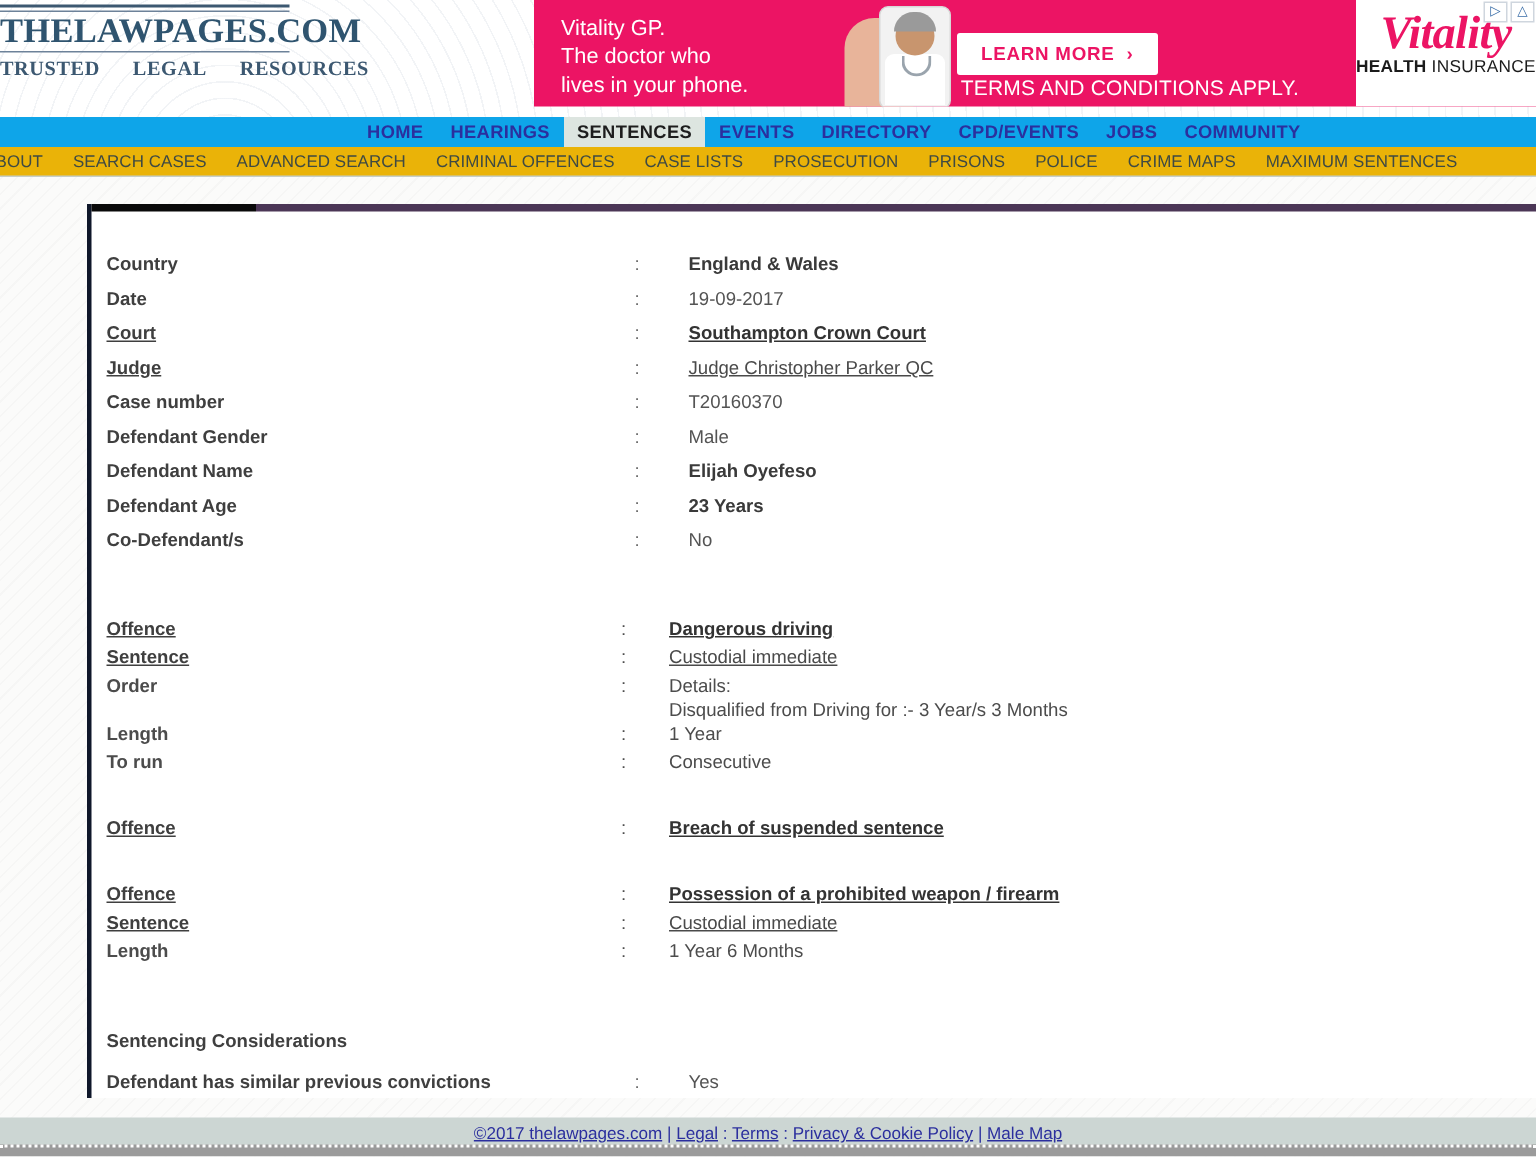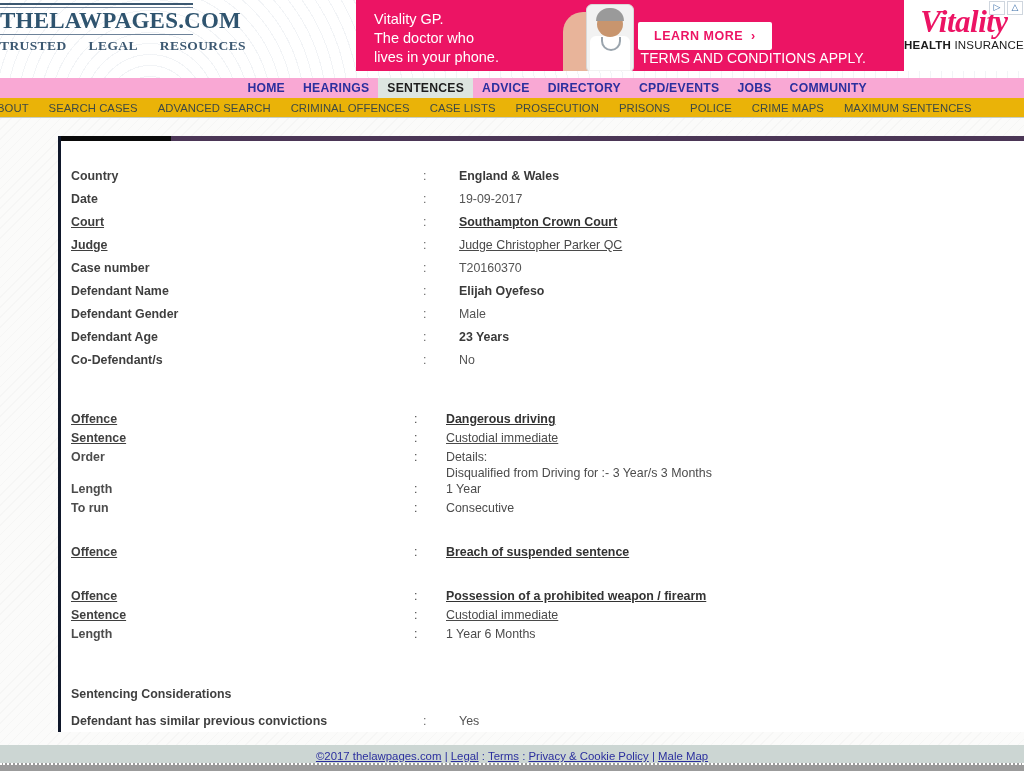--- a/index.html
+++ b/index.html
@@ -227,21 +227,21 @@
     line-height: 11px;
   }
 
   
   .tabnav {
     position: absolute;
     left: 0;
     top: 78px;
     width: 1024px;
     height: 20px;
-    background: #f9a8d4;
+    background: #0ea5e9;
     display: flex;
     justify-content: flex-end;
     align-items: center;
   }
   .tabnav-inner {
     display: flex;
     align-items: stretch;
     height: 20px;
     margin-right: 148px;
   }
@@ -445,21 +445,21 @@
       <span>△</span>
     </div>
   </div>
 </div>
 
 <div class="tabnav">
   <div class="tabnav-inner">
     <div class="tab-item">HOME</div>
     <div class="tab-item">HEARINGS</div>
     <div class="tab-item active">SENTENCES</div>
-    <div class="tab-item">ADVICE</div>
+    <div class="tab-item">EVENTS</div>
     <div class="tab-item">DIRECTORY</div>
     <div class="tab-item">CPD/EVENTS</div>
     <div class="tab-item">JOBS</div>
     <div class="tab-item">COMMUNITY</div>
   </div>
 </div>
 
 <div class="subnav">
   <div class="subnav-item">BOUT</div>
   <div class="subnav-item">SEARCH CASES</div>
@@ -498,28 +498,28 @@
             <td class="lbl"><span class="linklbl">Judge</span></td>
             <td class="colon">:</td>
             <td class="val"><span class="linkval">Judge Christopher Parker QC</span></td>
           </tr>
           <tr>
             <td class="lbl">Case number</td>
             <td class="colon">:</td>
             <td class="val">T20160370</td>
           </tr>
           <tr>
+            <td class="lbl">Defendant Gender</td>
+            <td class="colon">:</td>
+            <td class="val">Male</td>
+          </tr>
+          <tr>
             <td class="lbl">Defendant Name</td>
             <td class="colon">:</td>
             <td class="val bold">Elijah Oyefeso</td>
-          </tr>
-          <tr>
-            <td class="lbl">Defendant Gender</td>
-            <td class="colon">:</td>
-            <td class="val">Male</td>
           </tr>
           <tr>
             <td class="lbl">Defendant Age</td>
             <td class="colon">:</td>
             <td class="val bold">23 Years</td>
           </tr>
           <tr>
             <td class="lbl">Co-Defendant/s</td>
             <td class="colon">:</td>
             <td class="val">No</td>

